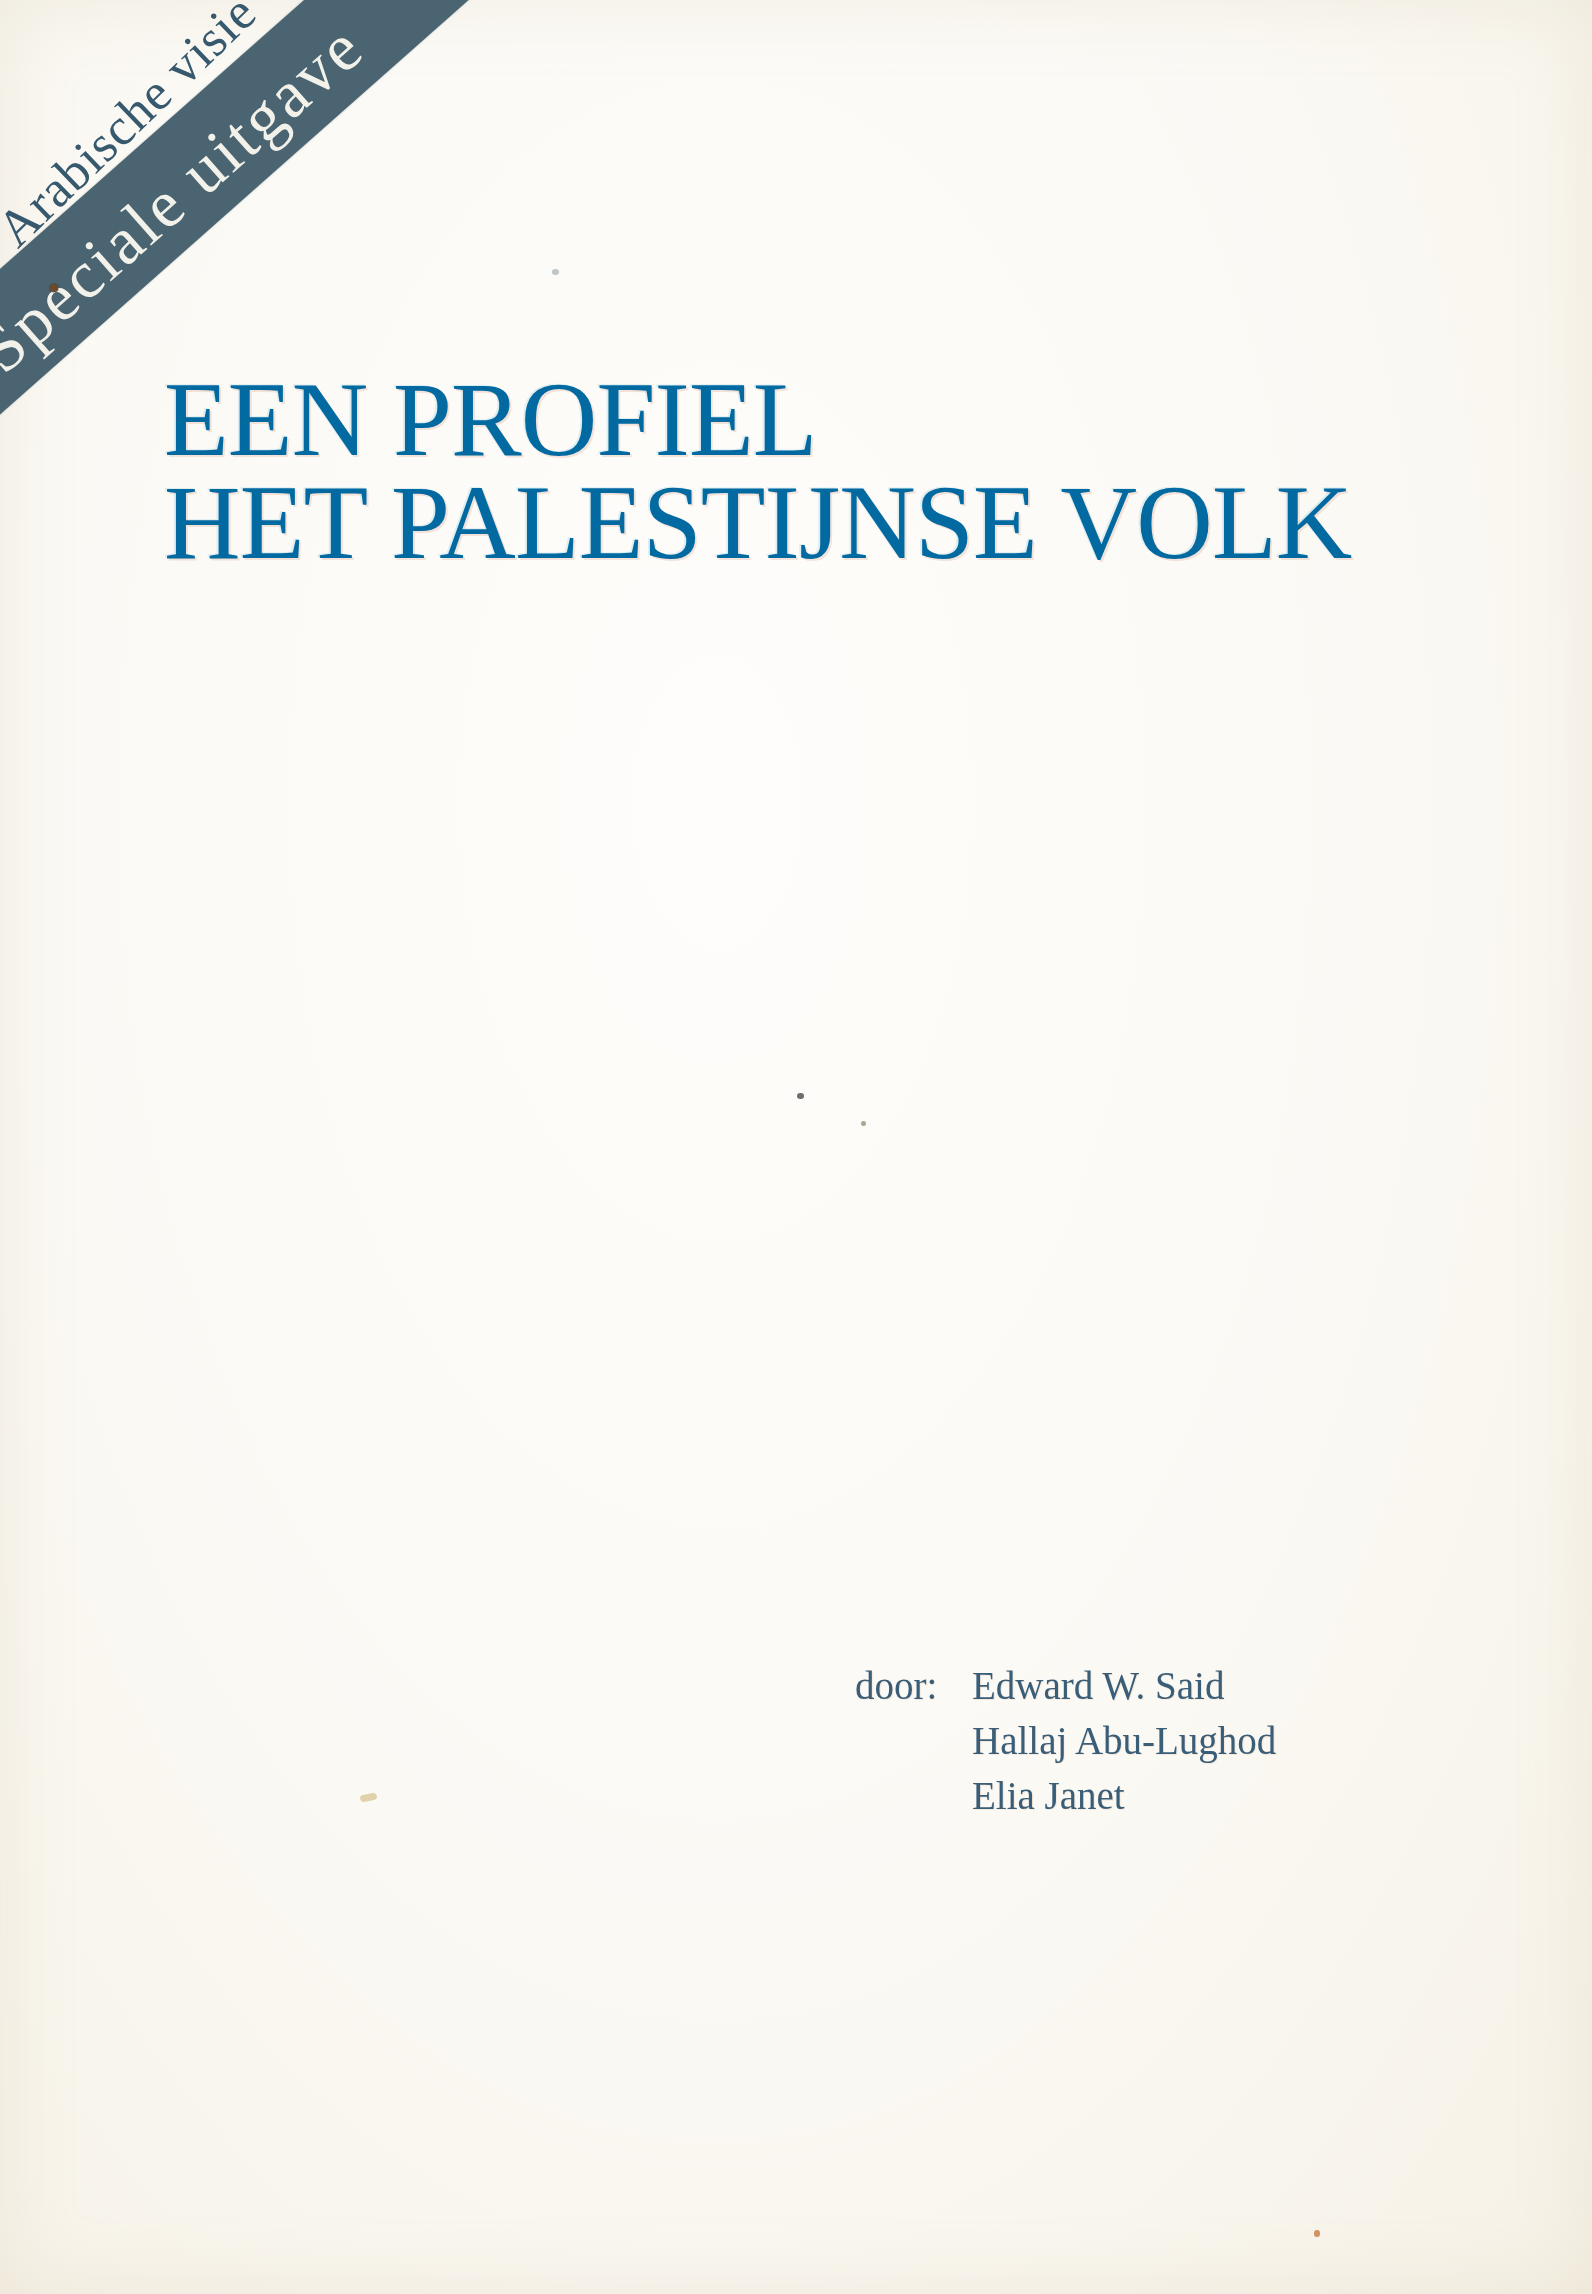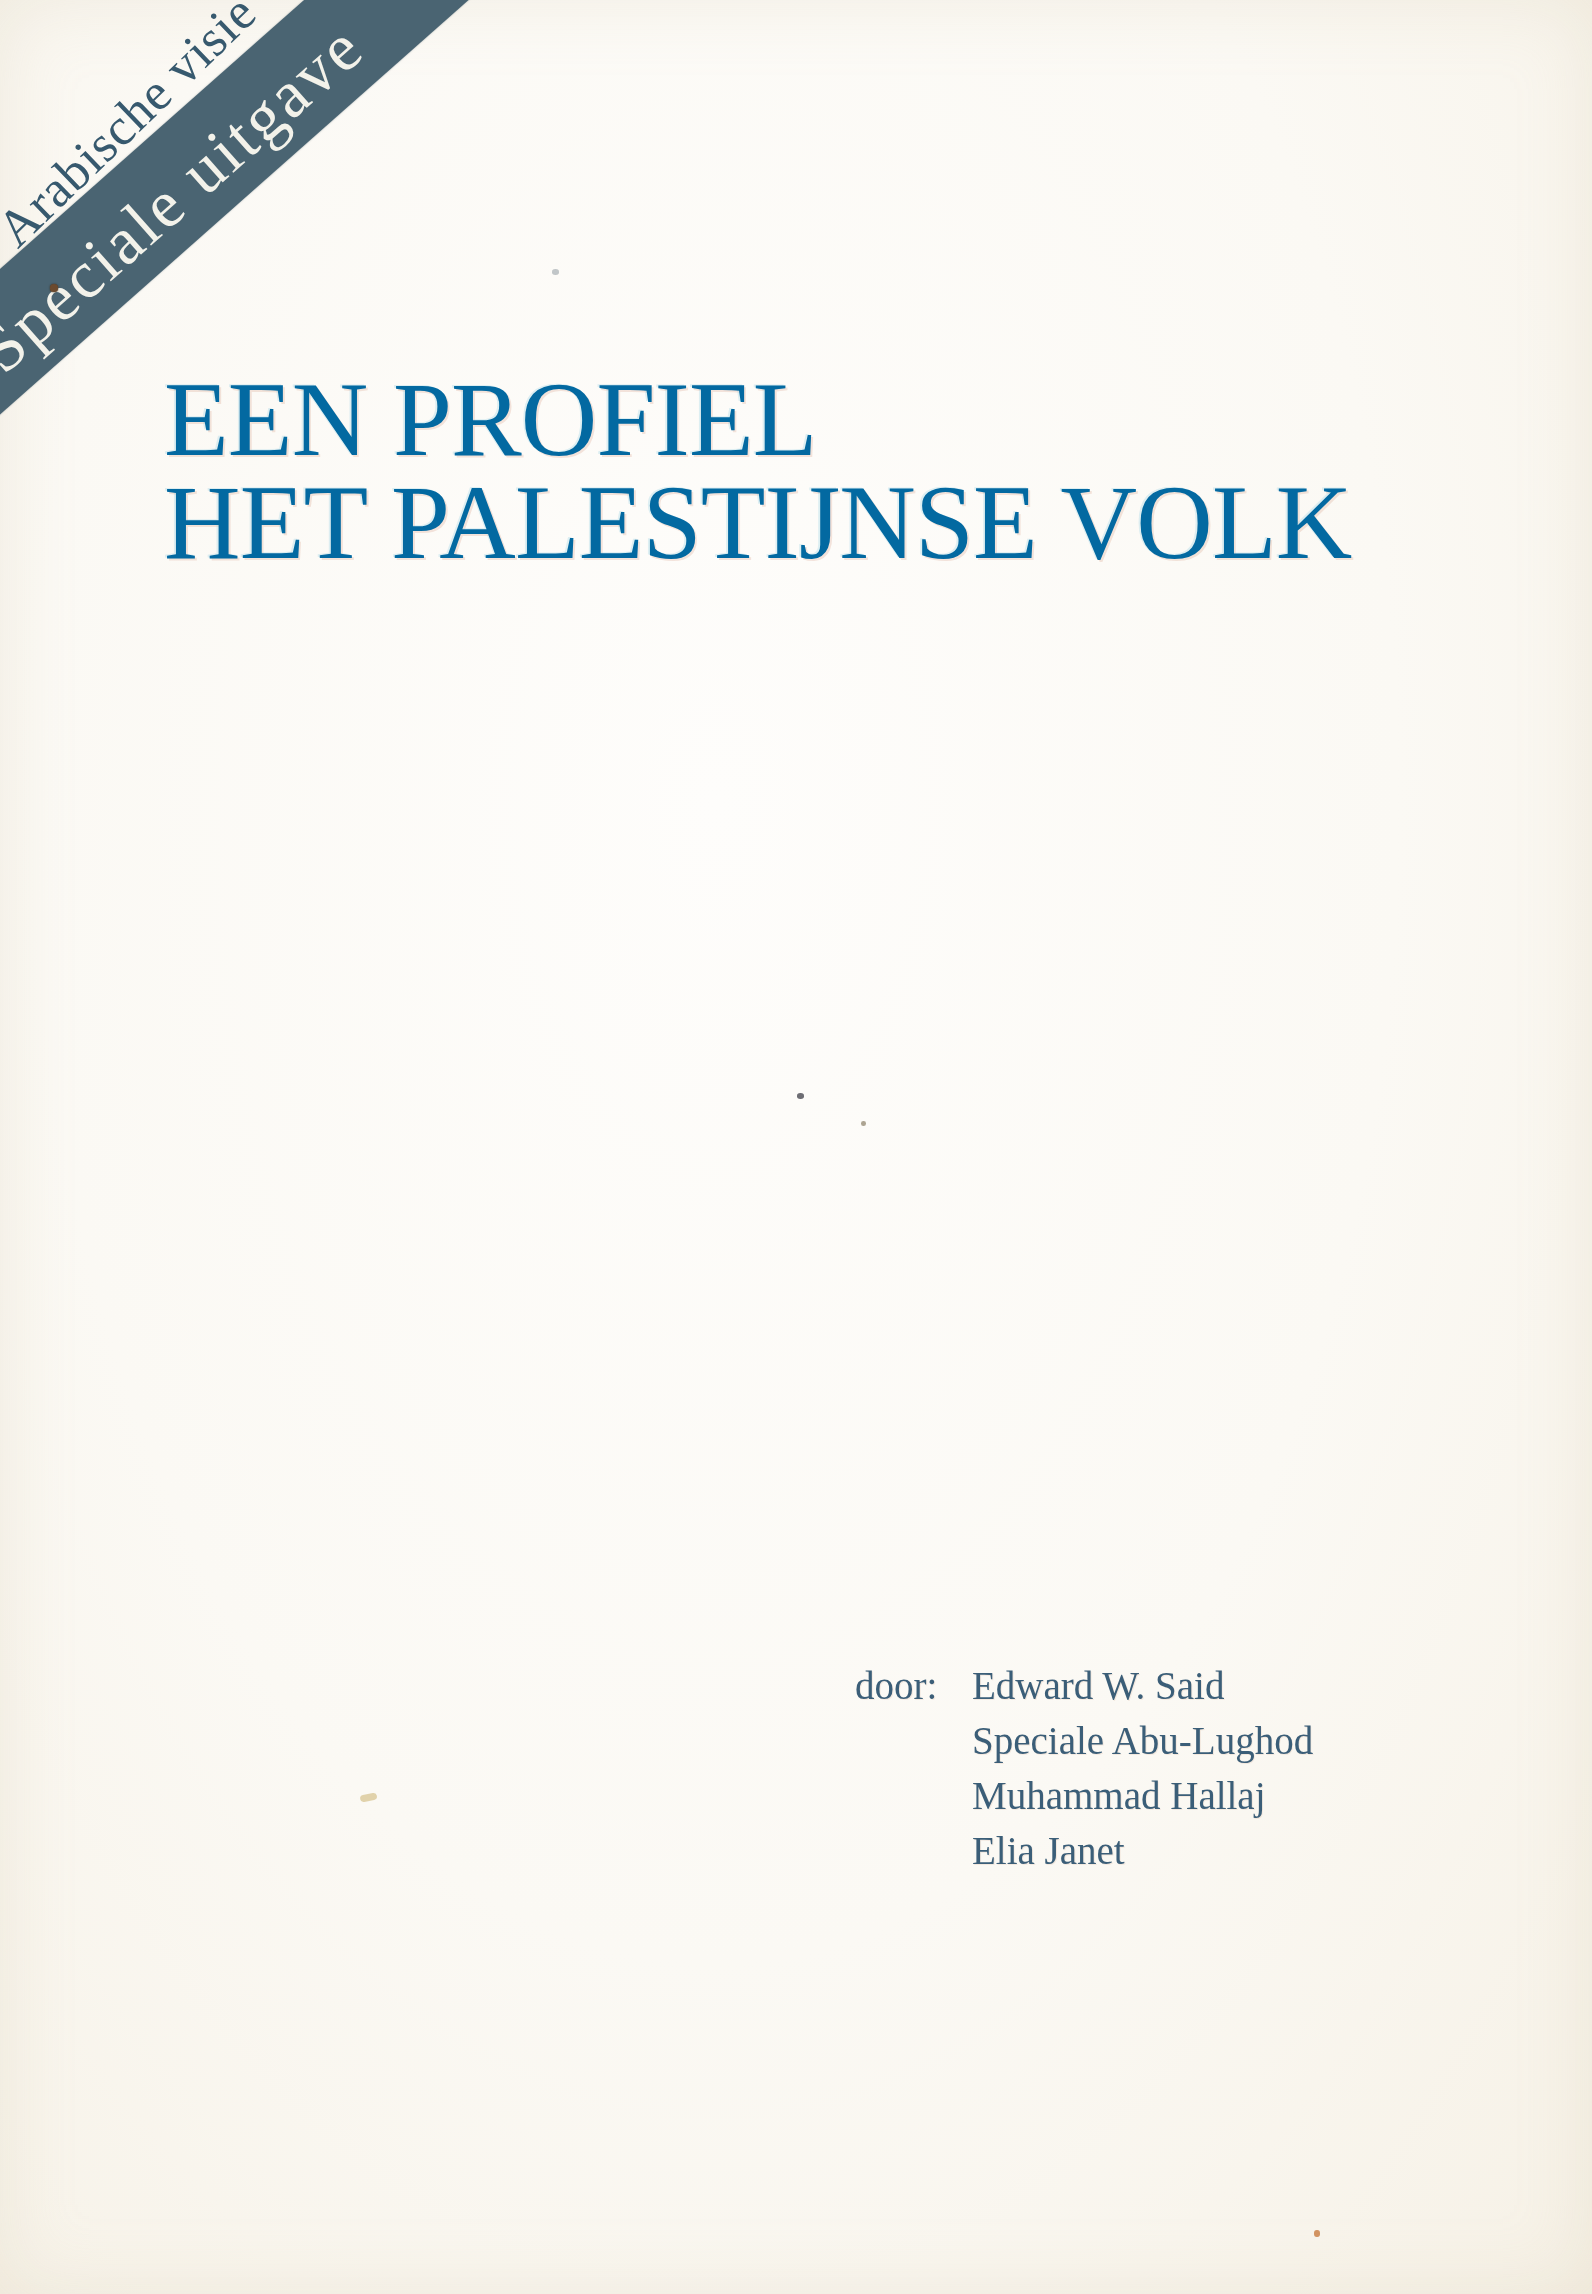--- a/index.html
+++ b/index.html
@@ -105,22 +105,21 @@
 
 <h1 class="title" style="margin:0; font-weight:normal;">
   <span class="title-line">EEN PROFIEL</span>
   <span class="title-line">HET PALESTIJNSE VOLK</span>
 </h1>
 
 <div class="authors">
   <span class="authors-label">door:</span>
   <span class="authors-names">
     <span class="author-name">Edward W. Said</span>
-    <span class="author-name">Speciale Abu-Lughod</span>
-    <span class="author-name">Muhammad Hallaj</span>
+    <span class="author-name">Hallaj Abu-Lughod</span>
     <span class="author-name">Elia Janet</span>
   </span>
 </div>
 
 <div class="speck speck-ribbon"></div>
 <div class="speck speck-mid-1"></div>
 <div class="speck speck-mid-2"></div>
 <div class="speck speck-title"></div>
 <div class="speck smudge-left"></div>
 <div class="speck speck-bottom"></div>

